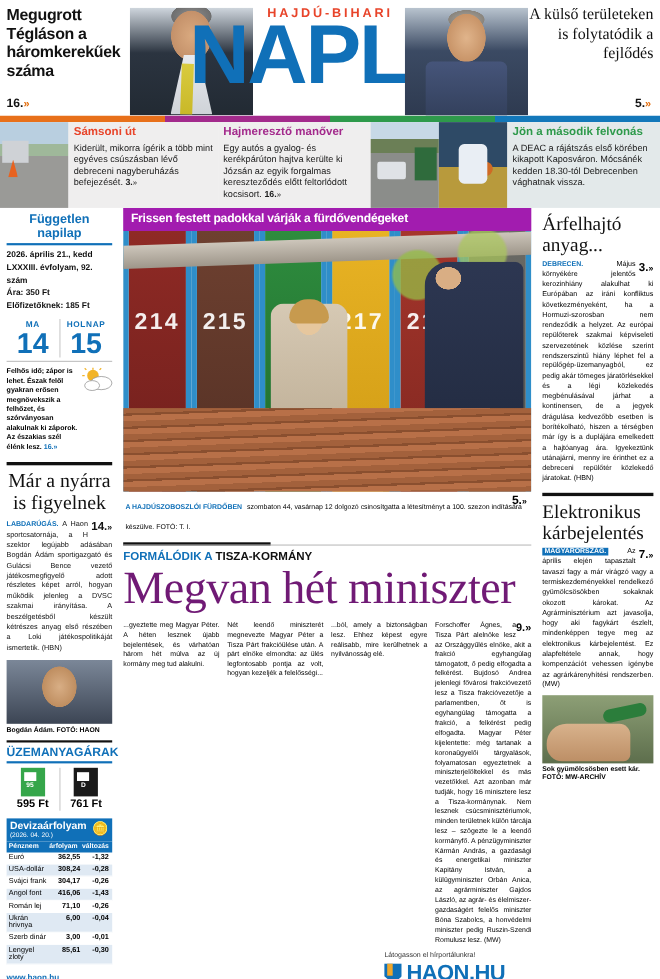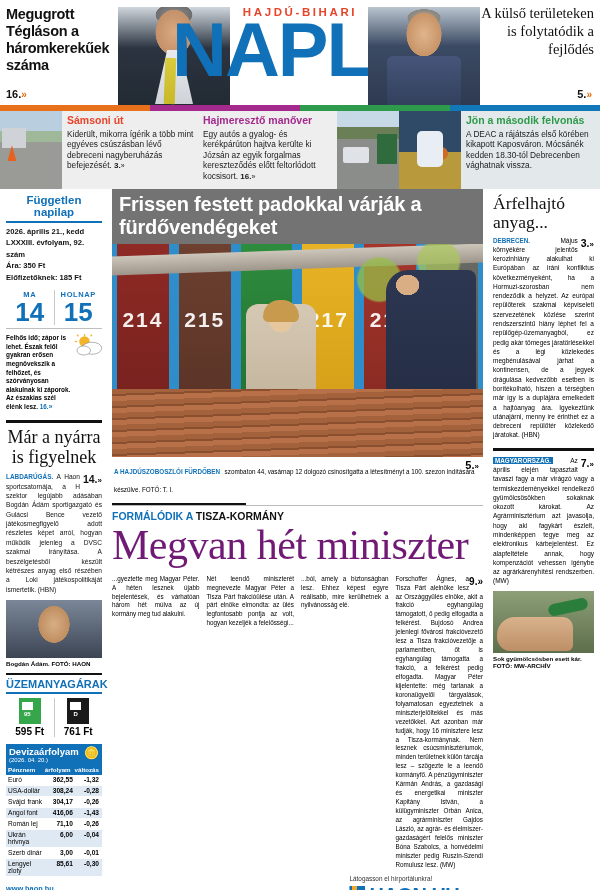--- a/index.html
+++ b/index.html
@@ -178,24 +178,24 @@
   .fx-thead { background:#1070b8; color:#fff; font-weight:bold; font-size:6.2px; }
   .fx-tr > div:nth-child(1){ flex:1.35; padding:1.5px 2px; }
   .fx-tr > div:nth-child(2){ flex:1; text-align:right; padding:1.5px 2px; font-weight:bold;}
   .fx-tr > div:nth-child(3){ flex:0.85; text-align:right; padding:1.5px 3px 1.5px 2px; font-weight:bold;}
   .fx-tr.z { background:#dfe9f3; }
   .fx-tr.b { border-bottom:1px solid #fff; }
   .web { color:#1070b8; font-weight:bold; font-size:7.4px; margin-top:7px; }
 
   
   .band {
-    background:#737373; color:#fff; font-weight:bold; font-size:20px;
+    background:#a21caf; color:#fff; font-weight:bold; font-size:11px;
     padding:4px 7px 5px; letter-spacing:-0.2px;
   }
-  .hero { position:relative; height:213px; overflow:hidden; }
+  .hero { position:relative; height:237px; overflow:hidden; }
   .cabins { position:absolute; inset:0; display:flex; }
   .cab { flex:1; position:relative; border-left:5px solid #2f8ec9; border-right:5px solid #2f8ec9; }
   .cab .num { position:absolute; left:50%; transform:translateX(-50%); top:30%;
       color:#fff; font-weight:bold; font-size:21px; letter-spacing:2px; opacity:0.92;}
   .hero-sky { position:absolute; left:0; right:0; top:0; height:34%;
       background:linear-gradient(#bfd9e8,#dfe9ce); }
   .hero-roof { position:absolute; left:0; right:0; top:3%; height:9%;
       background:linear-gradient(#cdc6bb,#9e968a); transform:skewY(-2deg); }
   .hero-planks { position:absolute; left:0; right:0; bottom:0; height:32%;
       background:repeating-linear-gradient(178deg,#a3613c 0 5px,#8a4f2f 5px 7px,#b87048 7px 12px); }
@@ -504,20 +504,21 @@
 
     <div class="col-right">
       <div class="r-head">Árfelhajtó anyag...</div>
       <div class="r-body">
         <span class="pgbox"><span>3.</span><span class="arr">»</span></span>
         <span class="kick">DEBRECEN.</span>
         <span>Május környékére jelentős kerozinhiány alakulhat ki Európában az iráni konfliktus következményeként, ha a Hormuzi-szorosban nem rendeződik a helyzet. Az európai repülőterek szakmai képviseleti szervezetének közlése szerint rendszerszintű hiány léphet fel a repülőgép-üzemanyagból, ez pedig akár tömeges járatörlésekkel és a légi közlekedés megbénulásával járhat a kontinensen, de a jegyek drágulása kedvezőbb esetben is borítékolható, hiszen a térségben már így is a duplájára emelkedett a hajtóanyag ára. Igyekeztünk utánajárni, menny ire érinthet ez a debreceni repülőtér közlekedő járatokat. (HBN)</span>
       </div>
 
       <div class="rule-thick"></div>
+      <div class="r-head">Elektronikus kárbejelentés</div>
       <div class="r-body">
         <span class="pgbox"><span>7.</span><span class="arr">»</span></span>
         <span class="kick my">MAGYARORSZÁG.</span>
         <span>Az április elején tapasztalt tavaszi fagy a már virágzó vagy a termiskezdeményekkel rendelkező gyümölcsösökben sokaknak okozott károkat. Az Agrárminisztérium azt javasolja, hogy aki fagykárt észlelt, mindenképpen tegye meg az elektronikus kárbejelentést. Ez alapfeltétele annak, hogy kompenzációt vehessen igénybe az agrárkárenyhítési rendszerben. (MW)</span>
       </div>
       <div class="r-photo">
         <div class="hand"></div>
           <div class="shear"></div>
       </div>
       <div class="cap">

